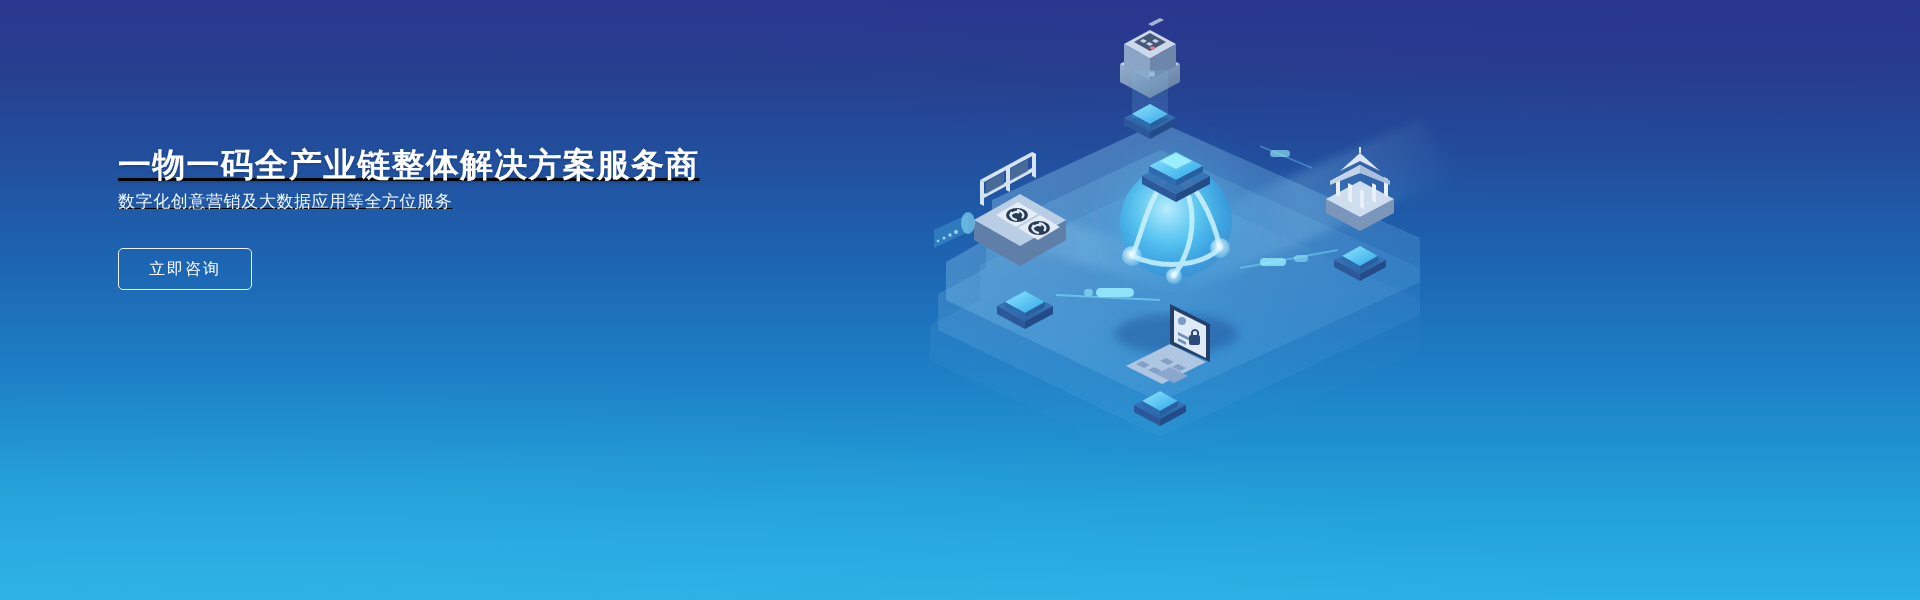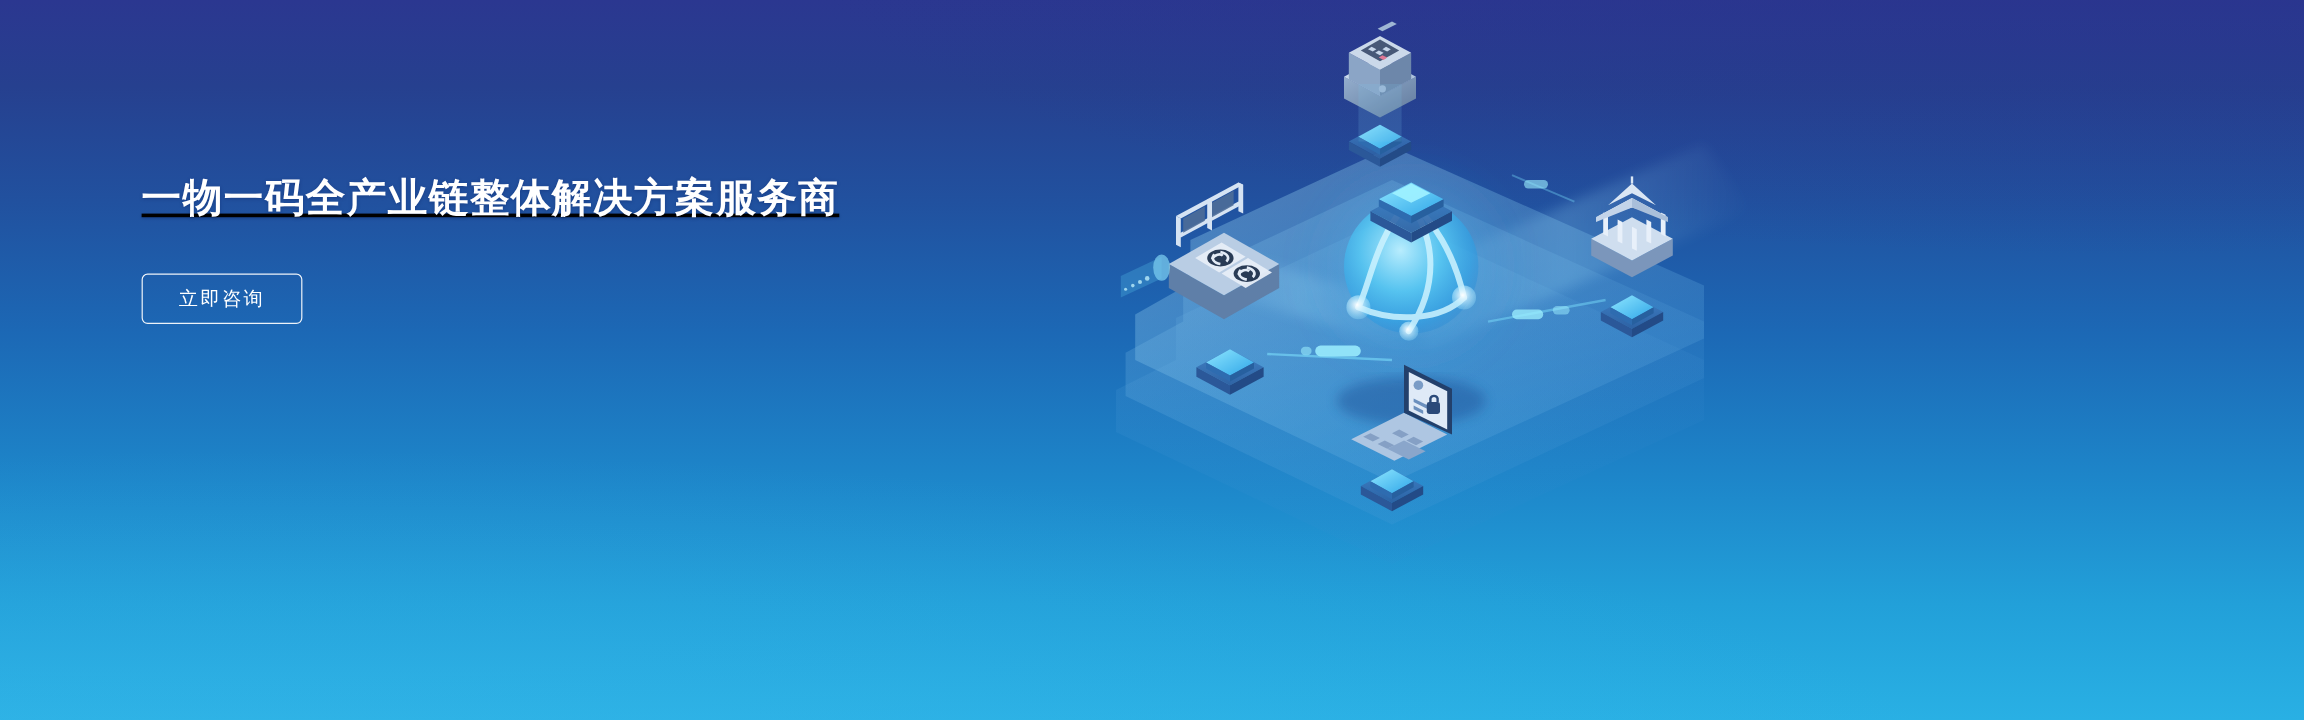--- a/index.html
+++ b/index.html
@@ -61,21 +61,21 @@
     font-size: 17px;
     color: #eef6fd;
     line-height: 33px;
     letter-spacing: .6px;
     white-space: nowrap;
   }
   .cta {
     display: inline-flex;
     align-items: center;
     justify-content: center;
-    margin-top: 43px;
+    margin-top: 30px;
     width: 134px;
     height: 42px;
     border: 1px solid rgba(255,255,255,.92);
     border-radius: 5px;
     color: #ffffff;
     font-size: 16px;
     letter-spacing: 2px;
     background: transparent;
     cursor: pointer;
   }
@@ -94,20 +94,21 @@
 </head>
 <body>
 
 <div class="banner">
 
   <div class="copy">
 
     <h1 class="headline">一物一码全产业链整体解决方案服务商</h1>
 
 
+    <p class="sub" style="margin-top:0;">数字化创意营销及大数据应用等全方位服务</p>
 
     <div class="cta">立即咨询</div>
   </div>
 
   <div class="art">
     <svg viewBox="0 0 660 600" xmlns="http://www.w3.org/2000/svg">
       <defs>
         <linearGradient id="plate1" x1="0" y1="0" x2="1" y2="1">
           <stop offset="0%" stop-color="#9fd4ef" stop-opacity=".40"></stop>
           <stop offset="55%" stop-color="#6fb6e4" stop-opacity=".30"></stop>

